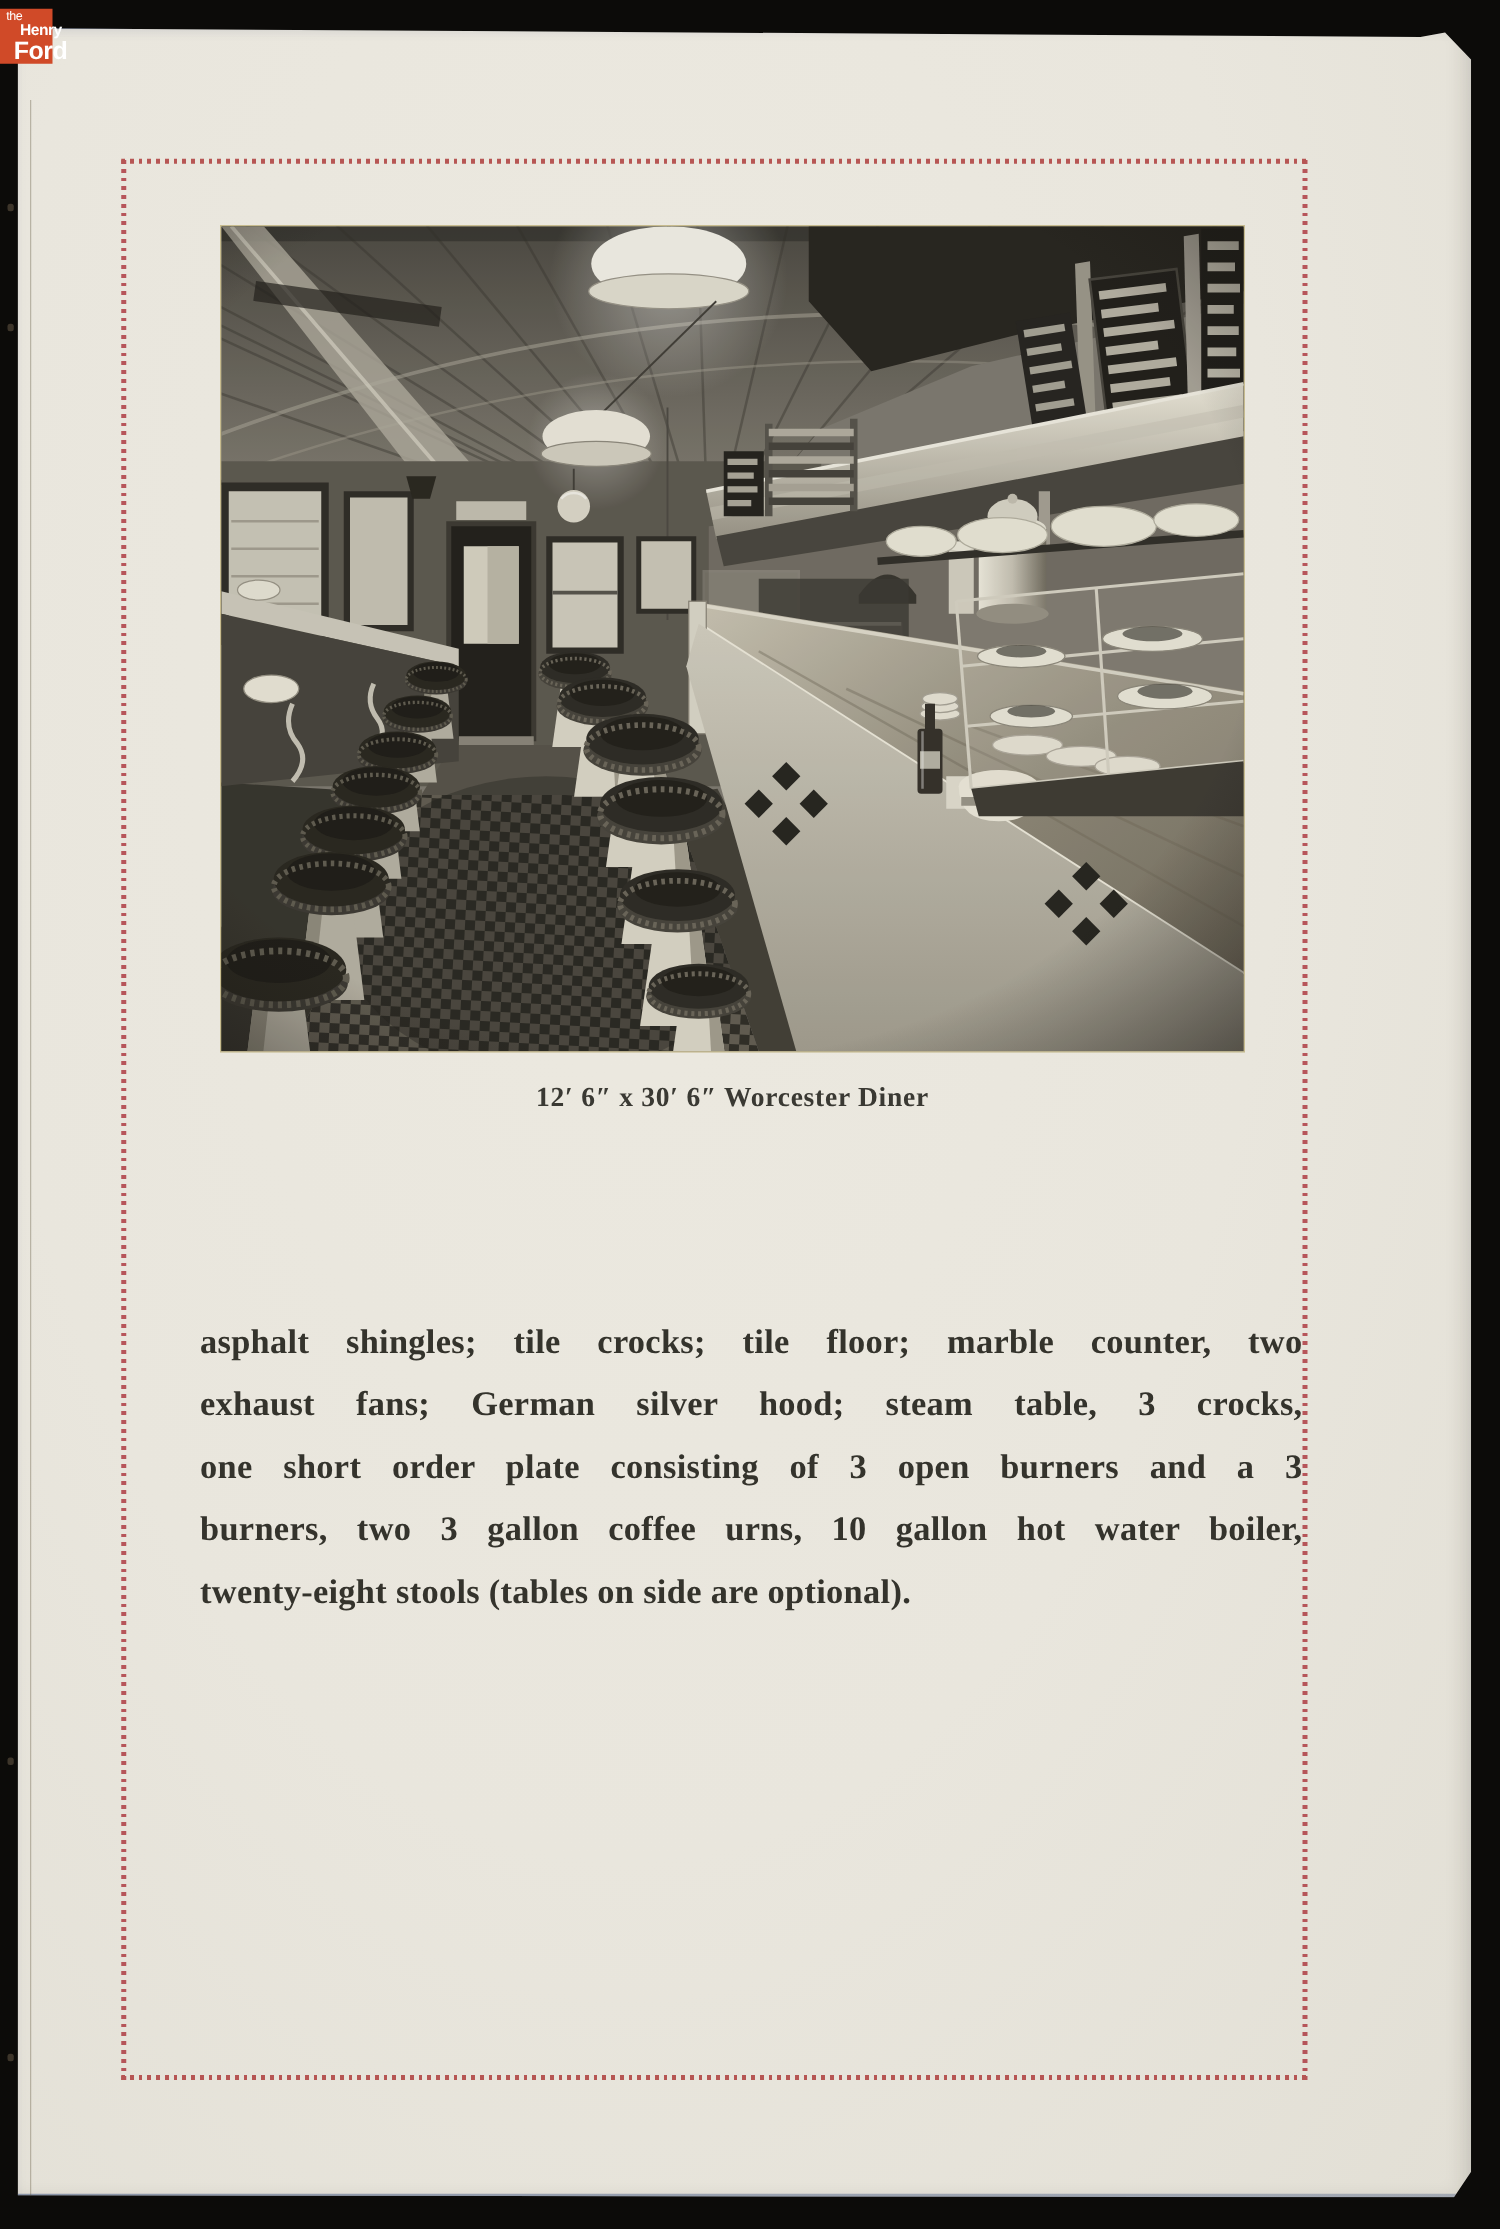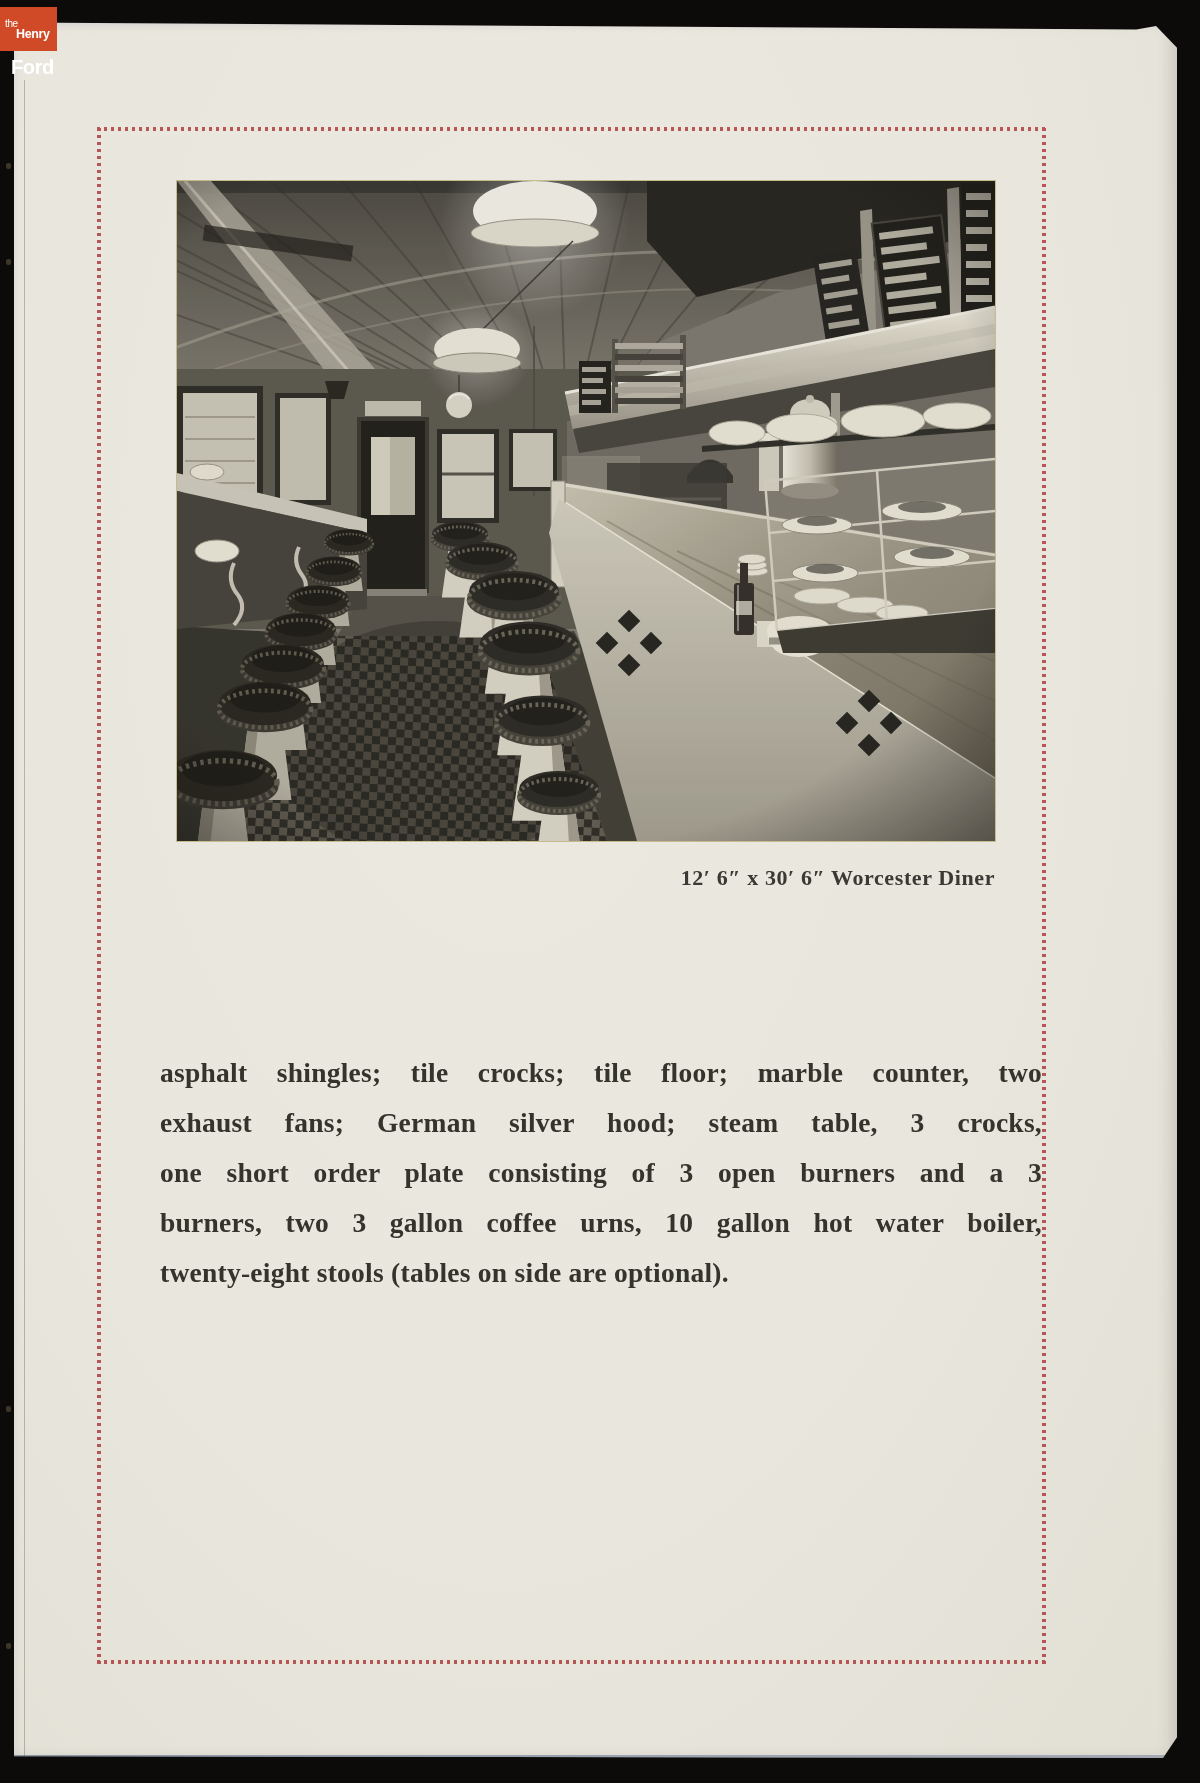--- a/index.html
+++ b/index.html
@@ -18,26 +18,26 @@
   .page .edge-top{position:absolute;left:0;top:0;width:100%;height:3px;
     background:linear-gradient(90deg, rgba(45,75,140,.55), rgba(45,75,140,.35));}
   .page .edge-bottom{position:absolute;left:0;bottom:0;width:100%;height:3px;
     background:linear-gradient(90deg, rgba(40,65,120,.45), rgba(40,65,120,.3));}
   .crease{position:absolute;left:10px;top:60px;width:1px;height:1692px;
     background:rgba(95,82,58,.35);}
   .stitch{position:absolute;left:6px;width:5px;height:6px;border-radius:2px;
     background:#4a4033;opacity:.8;}
   
   .hf-logo{
-    position:absolute;left:0;top:7px;width:57px;height:44px;background:#d04a28;
+    position:absolute;left:0;top:7px;width:42px;height:44px;background:#d04a28;
     color:#fff;font-family:"Liberation Sans", sans-serif;z-index:9;
-    padding:12px 0 0 3px;box-sizing:border-box;letter-spacing:-.4px;line-height:1;
+    padding:2px 0 0 3px;box-sizing:border-box;letter-spacing:-.4px;line-height:1;
   }
   .hf-logo .l1{display:block;font-size:10px;font-weight:400;margin:0 0 0 2px;}
-  .hf-logo .l2{display:block;font-size:12.5px;font-weight:700;margin:-1px 0 16px 13px;}
+  .hf-logo .l2{display:block;font-size:12.5px;font-weight:700;margin:-1px 0 0 13px;}
   .hf-logo .l3{display:block;font-size:20px;font-weight:700;margin:0 0 0 8px;}
   
   .dotted-border{
     position:absolute;left:83px;top:107px;width:949px;height:1537px;
     background:
       repeating-linear-gradient(90deg,#b24a48 0 3px,transparent 3px 7px) left top/100% 4px no-repeat,
       repeating-linear-gradient(90deg,#b24a48 0 3px,transparent 3px 7px) left bottom/100% 4px no-repeat,
       repeating-linear-gradient(0deg,#b2494f 0 3px,transparent 3px 7px) left top/4px 100% no-repeat,
       repeating-linear-gradient(0deg,#b2494f 0 3px,transparent 3px 7px) right top/4px 100% no-repeat;
     opacity:.92;
@@ -46,21 +46,21 @@
   .photo{
     position:absolute;left:163px;top:161px;width:818px;height:660px;margin:0;
     outline:1px solid rgba(185,165,85,.5);
     box-shadow:0 0 0 1px rgba(60,50,30,.12);
     overflow:hidden;background:#7d7a72;
   }
   .photo svg{display:block;}
   
   .caption{
     position:absolute;left:163px;top:845px;width:818px;
-    text-align:right;font-weight:700;font-size:22px;color:#3a3933;
+    text-align:center;font-weight:700;font-size:22px;color:#3a3933;
     letter-spacing:.6px;
   }
   
   .bodycopy{
     position:absolute;left:146px;top:1028px;width:882px;
     font-weight:700;font-size:27.5px;color:#34332c;
     letter-spacing:.25px;
   }
   .bodycopy p{margin:0;height:50px;line-height:50px;white-space:nowrap;}
   .bodycopy p.j{text-align:justify;text-align-last:justify;white-space:normal;}

